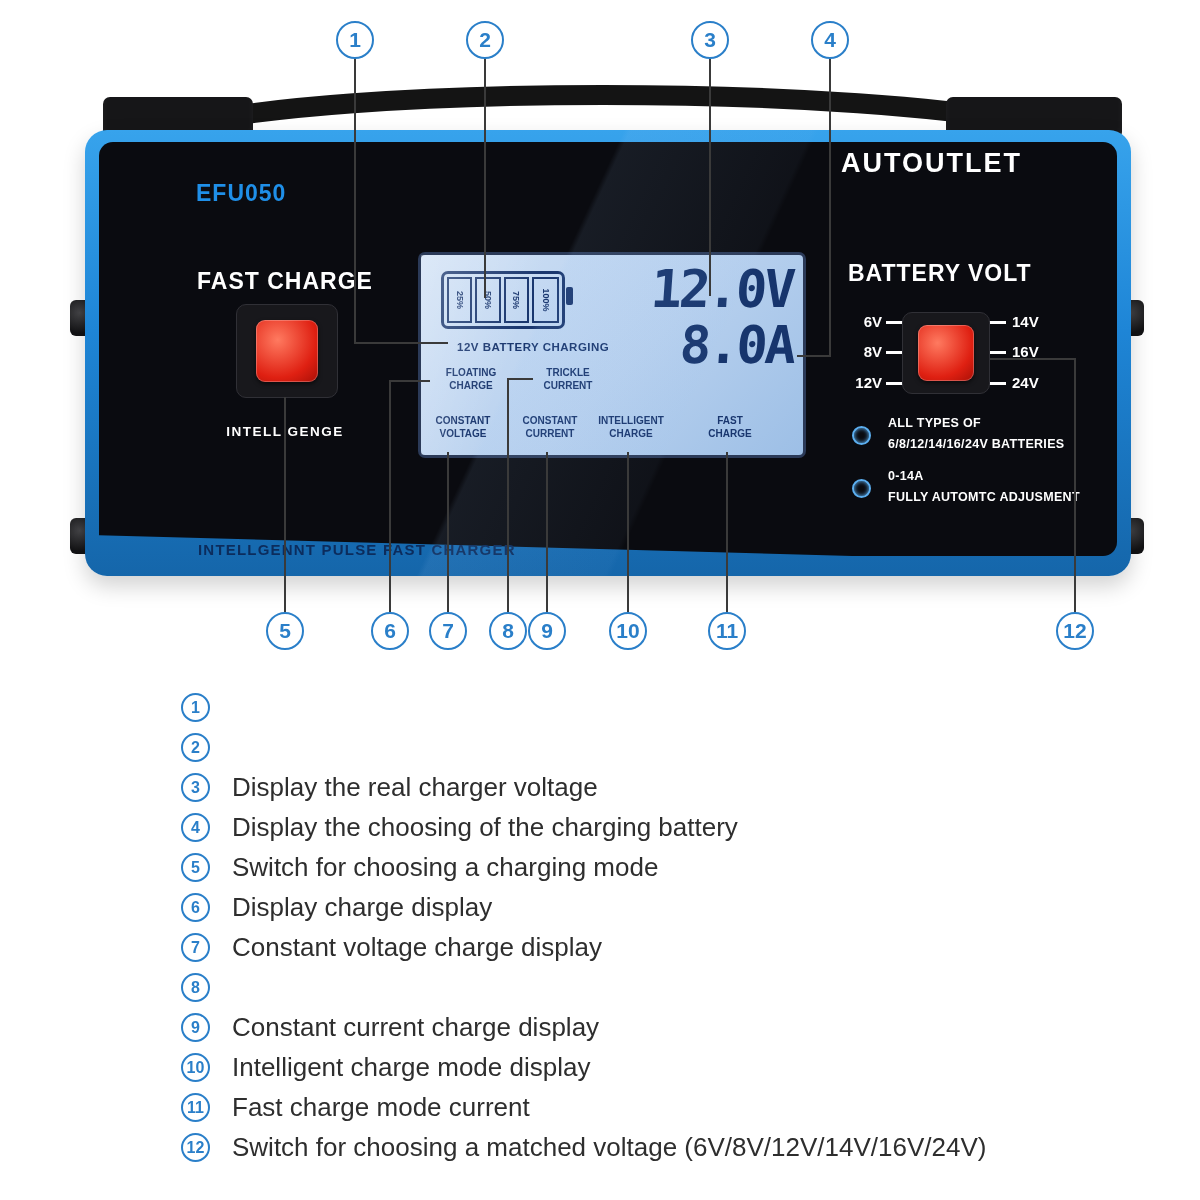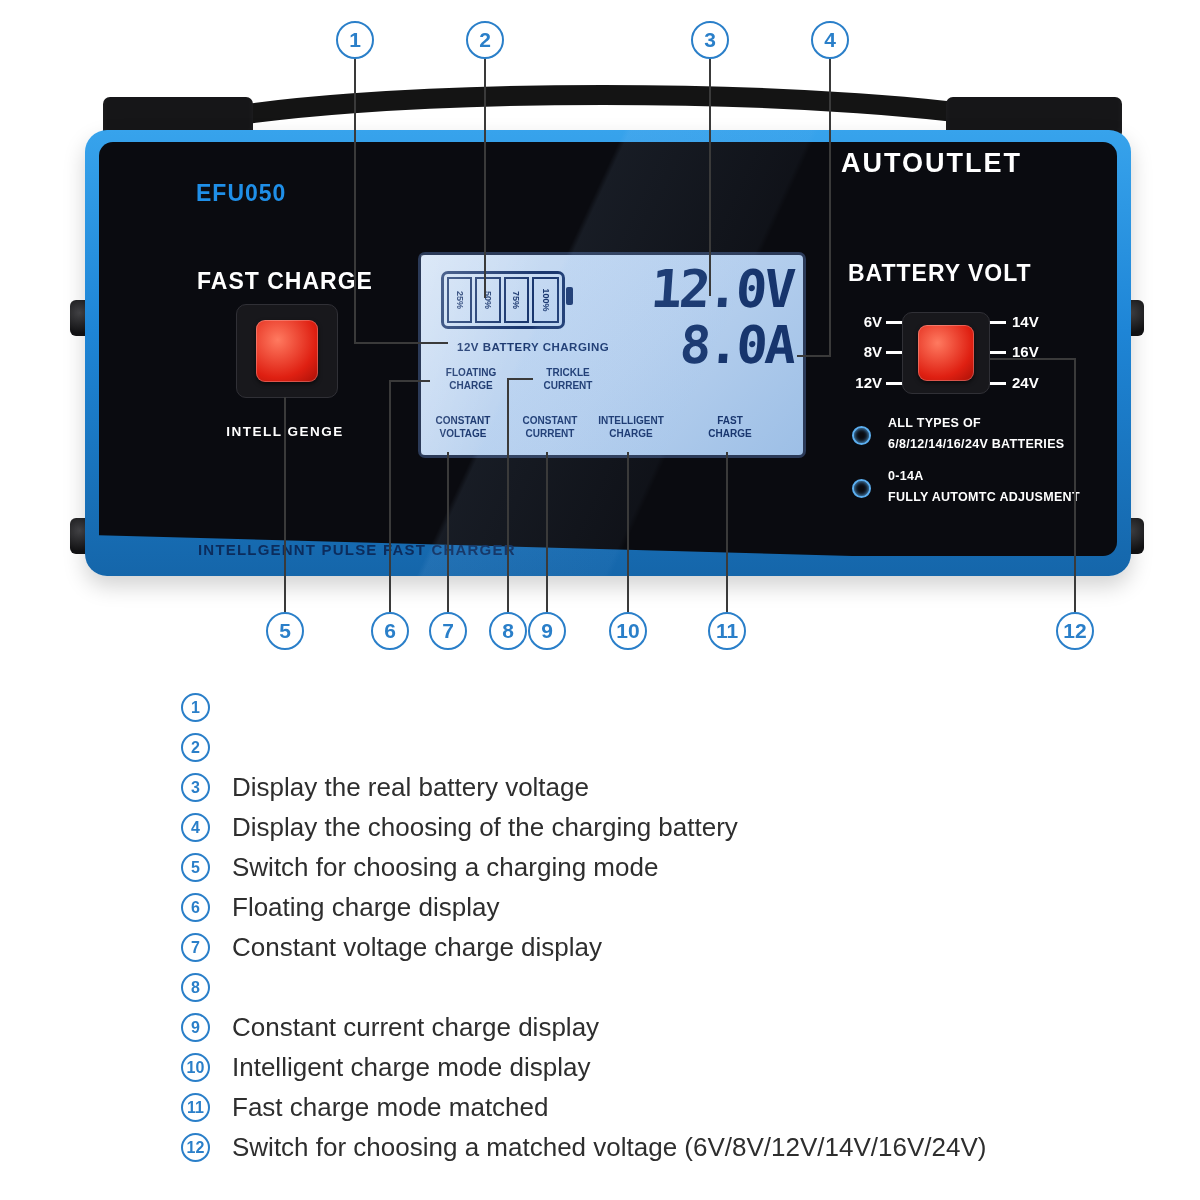--- a/index.html
+++ b/index.html
@@ -211,52 +211,52 @@
 
   <div class="legend">
     <div class="lrow">
         <span class="lnum">1</span>
       </div>
     <div class="lrow">
         <span class="lnum">2</span>
       </div>
     <div class="lrow">
         <span class="lnum">3</span>
-        <span class="ltext">Display the real battery voltage</span>
+        <span class="ltext">Display the real charger voltage</span>
       </div>
     <div class="lrow">
         <span class="lnum">4</span>
         <span class="ltext">Display the choosing of the charging battery</span>
       </div>
     <div class="lrow">
         <span class="lnum">5</span>
         <span class="ltext">Switch for choosing a charging mode</span>
       </div>
     <div class="lrow">
         <span class="lnum">6</span>
-        <span class="ltext">Floating charge display</span>
+        <span class="ltext">Display charge display</span>
       </div>
     <div class="lrow">
         <span class="lnum">7</span>
         <span class="ltext">Constant voltage charge display</span>
       </div>
     <div class="lrow">
         <span class="lnum">8</span>
       </div>
     <div class="lrow">
         <span class="lnum">9</span>
         <span class="ltext">Constant current charge display</span>
       </div>
     <div class="lrow">
         <span class="lnum">10</span>
         <span class="ltext">Intelligent charge mode display</span>
       </div>
     <div class="lrow">
         <span class="lnum">11</span>
-        <span class="ltext">Fast charge mode matched</span>
+        <span class="ltext">Fast charge mode current</span>
       </div>
     <div class="lrow">
         <span class="lnum">12</span>
         <span class="ltext">Switch for choosing a matched voltage (6V/8V/12V/14V/16V/24V)</span>
       </div>
   </div>
 
 </div>
 
 </body></html>

